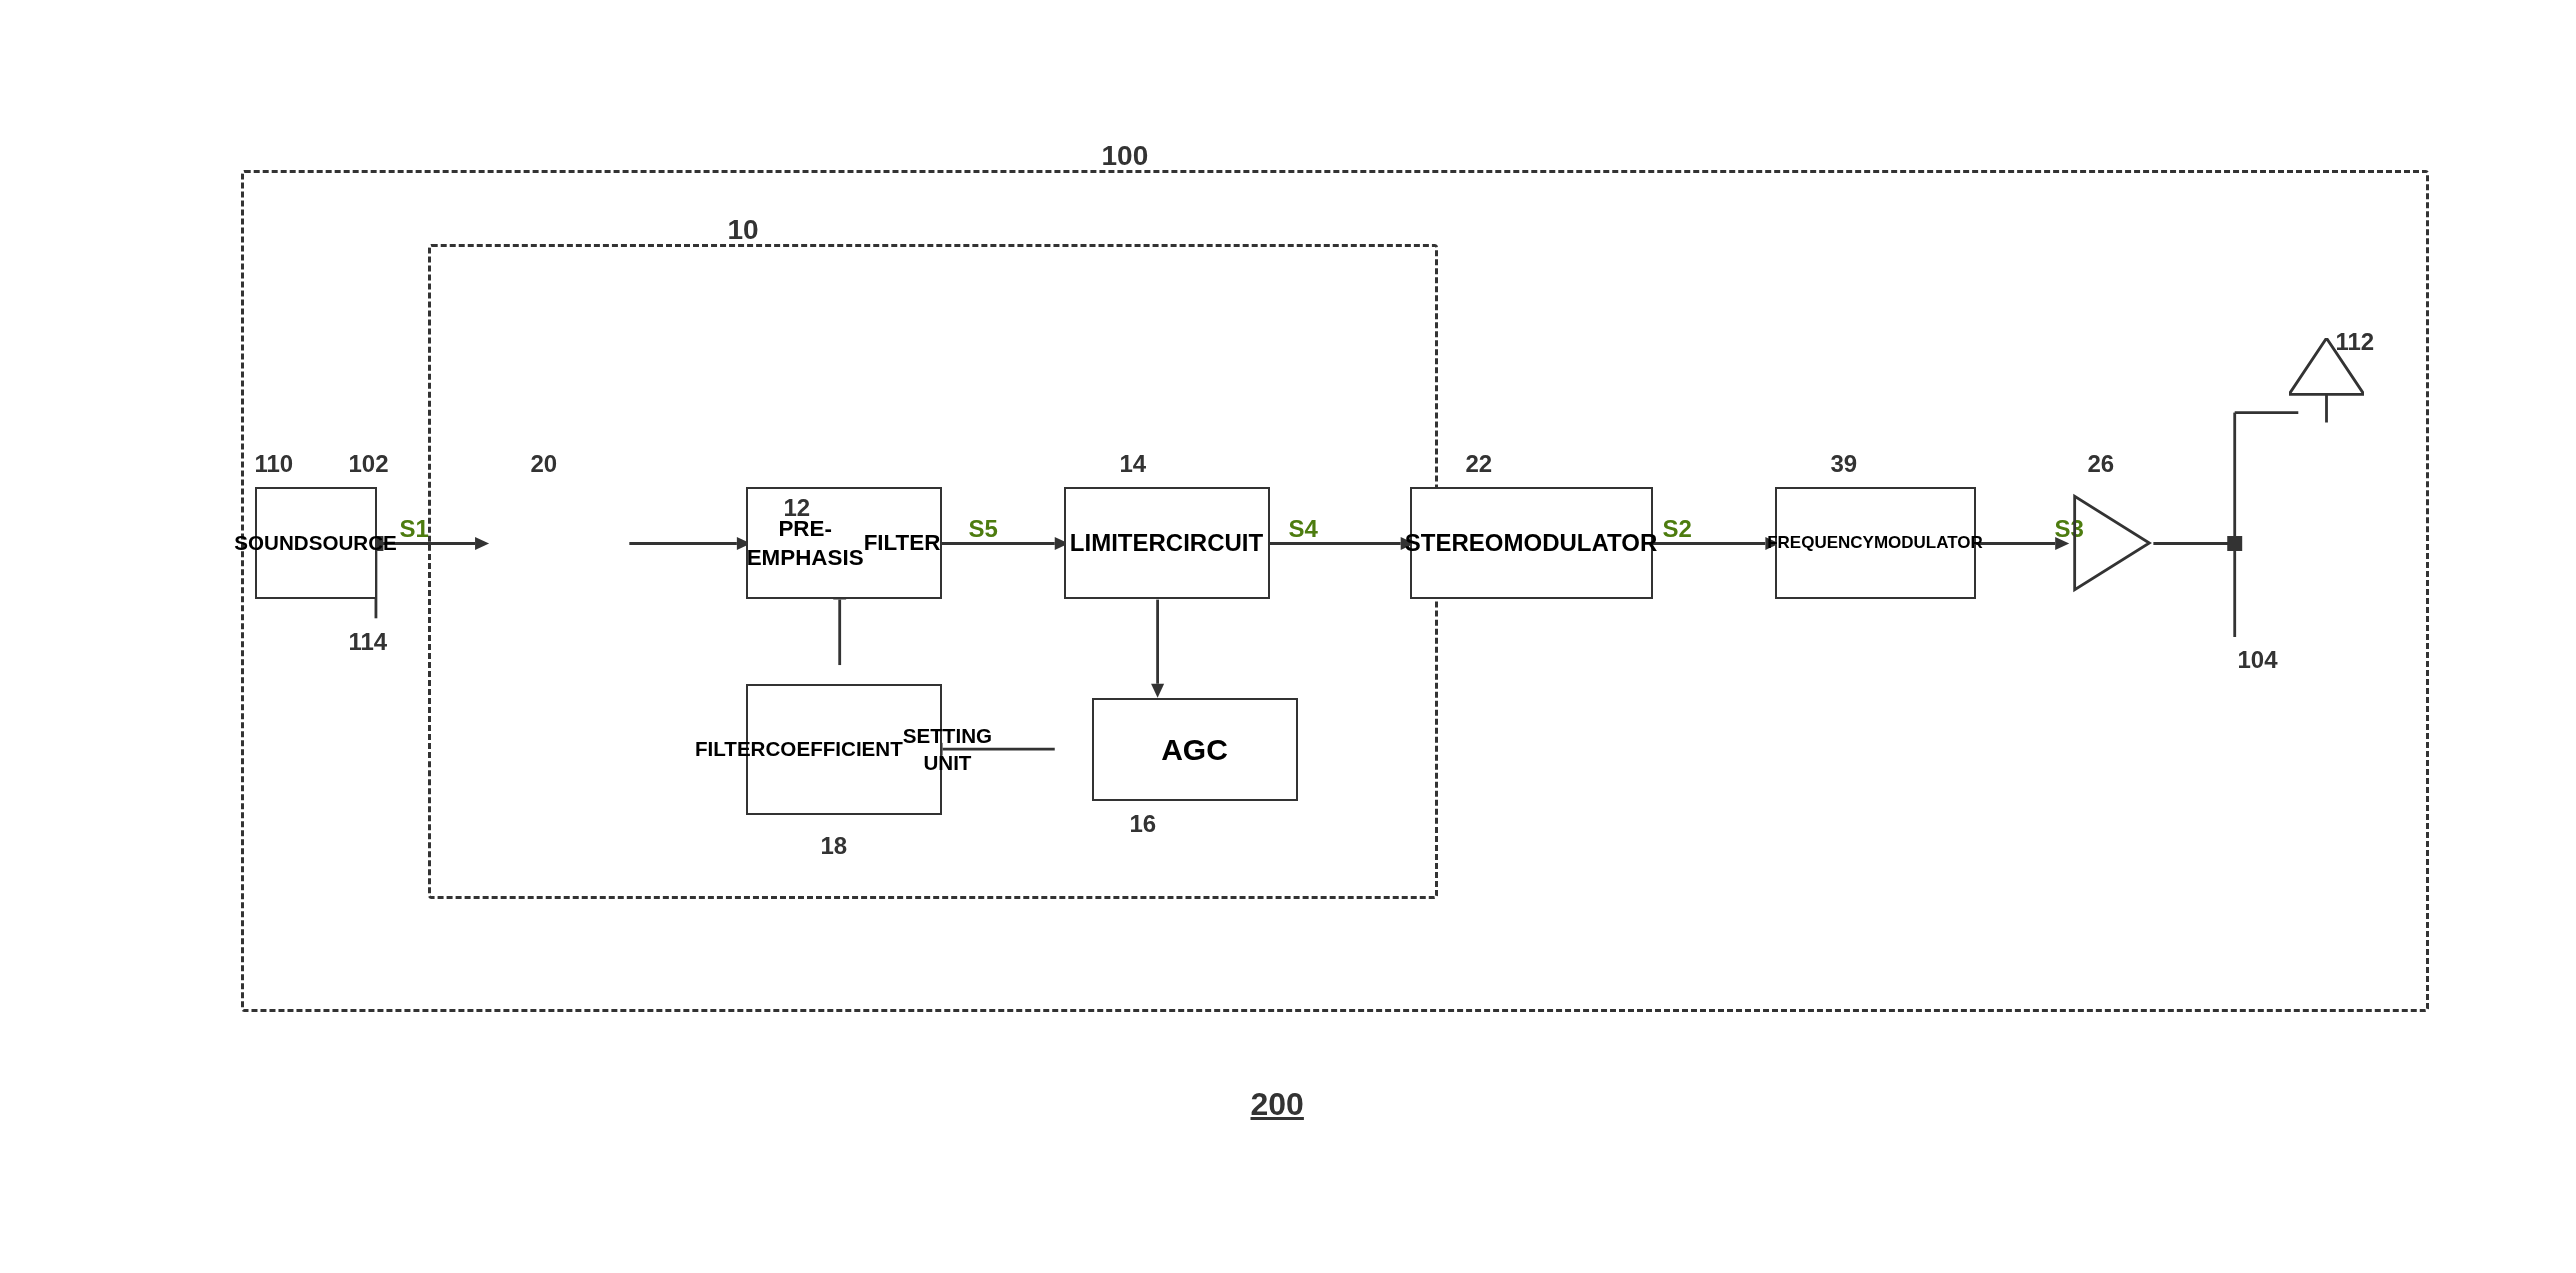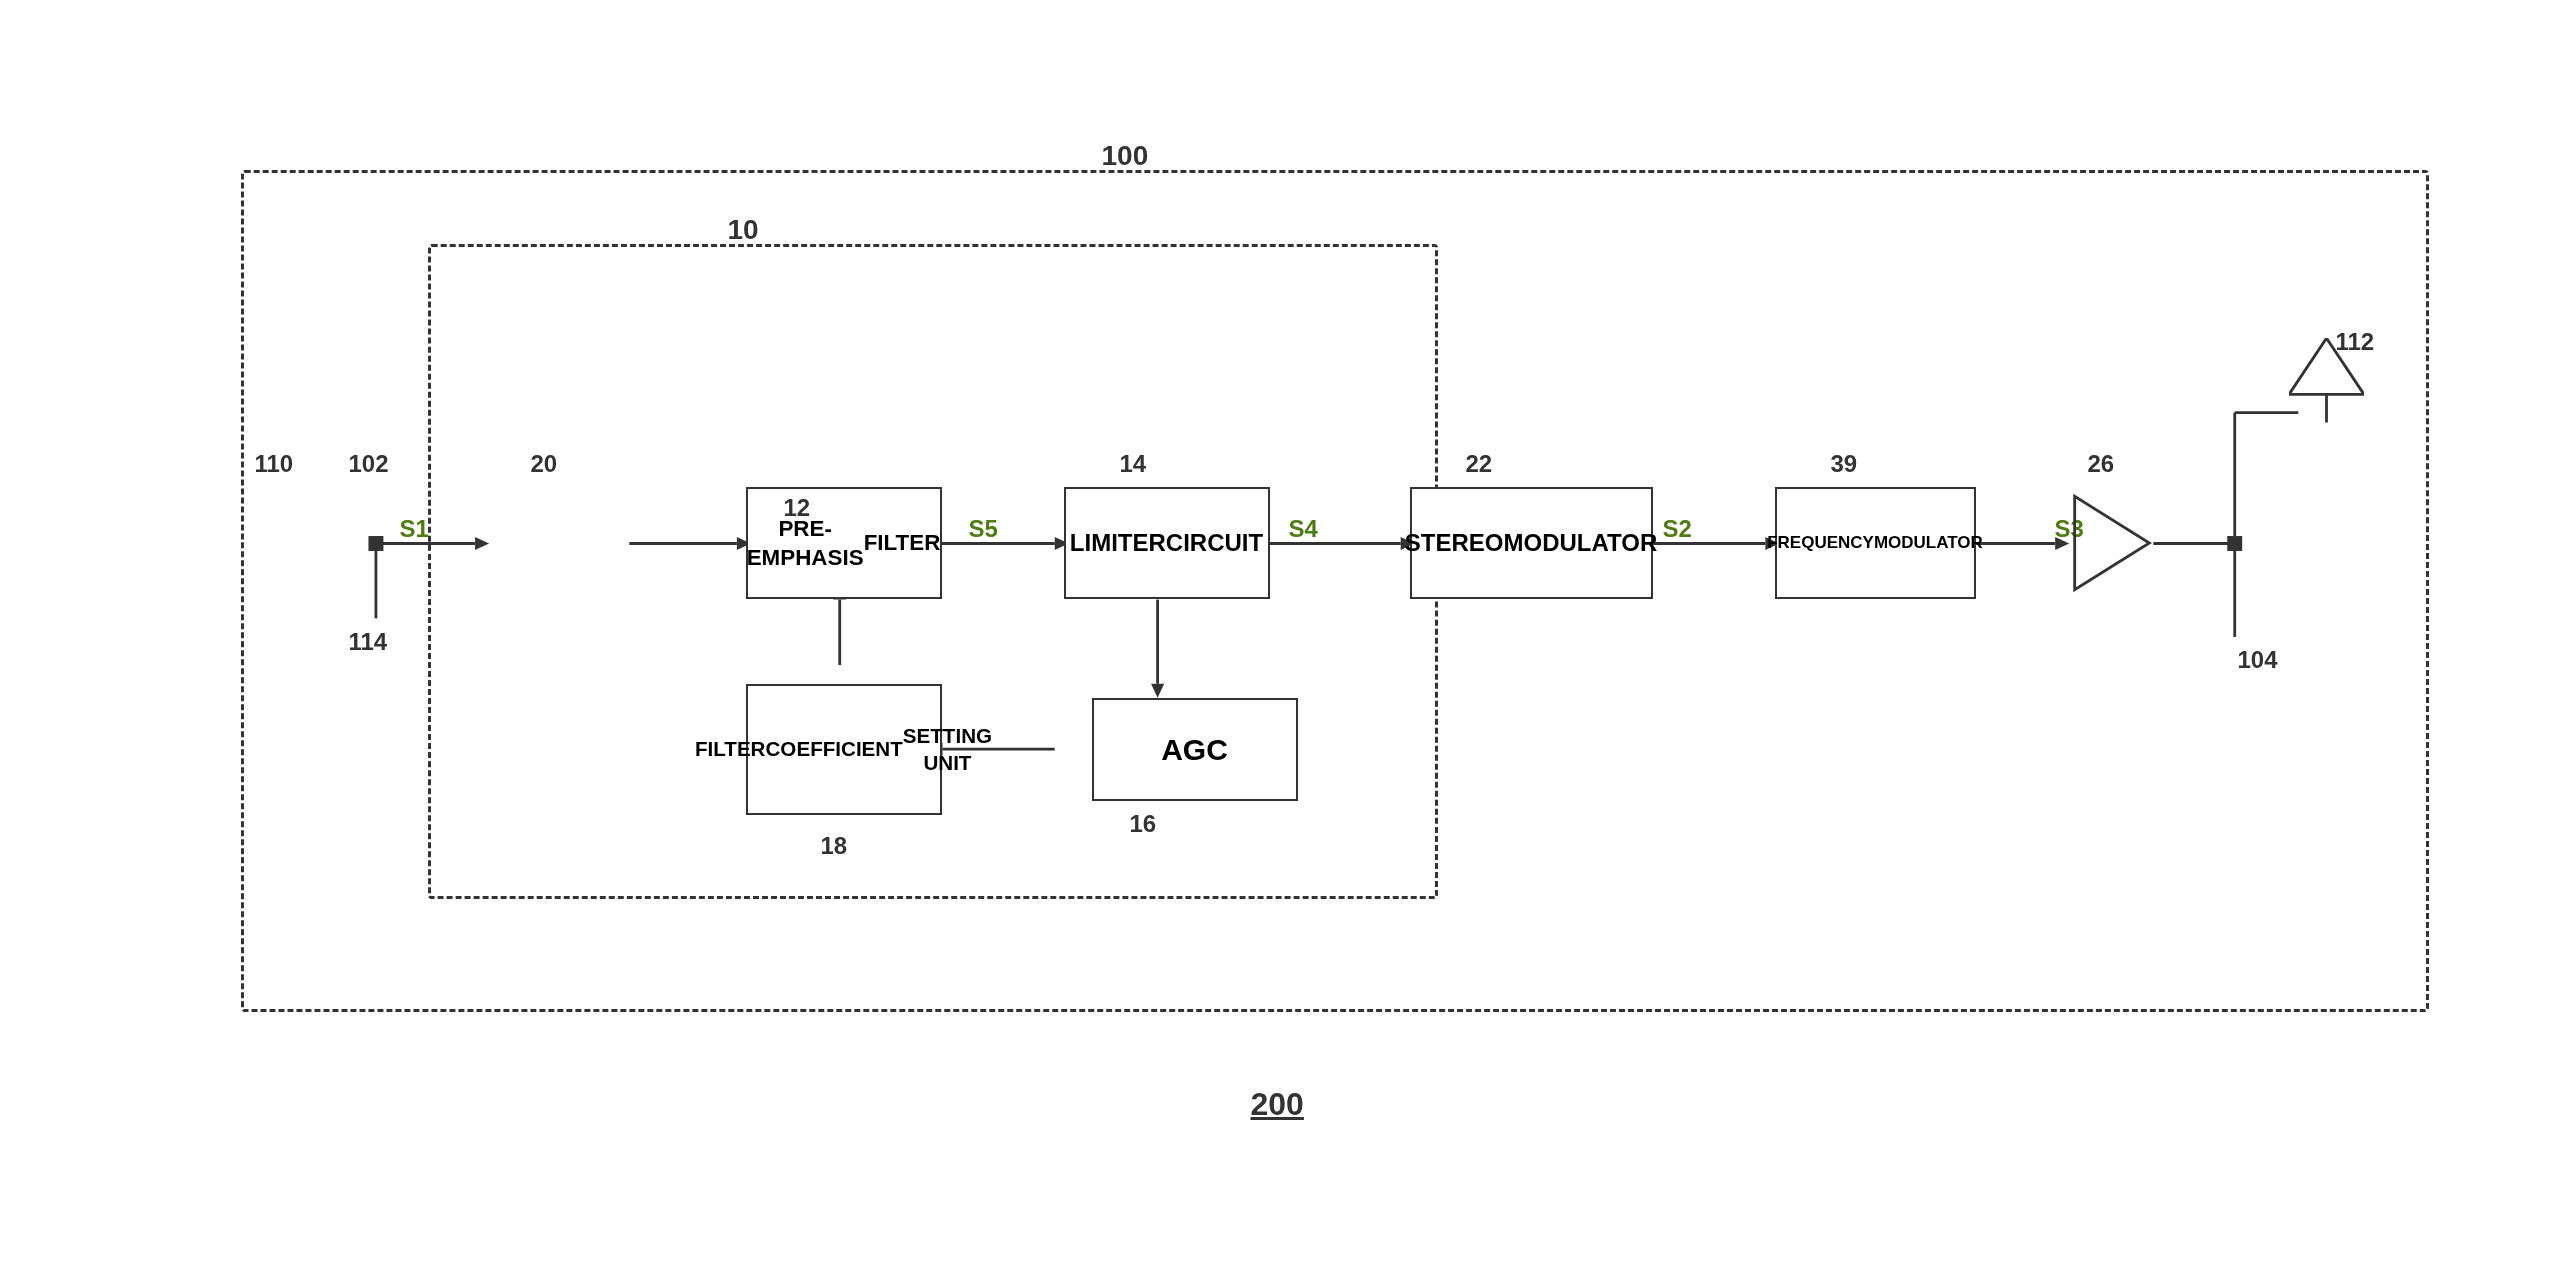--- a/index.html
+++ b/index.html
@@ -127,20 +127,24 @@
   </svg>
 
   <div class="box-100"></div>
 
   <div class="label" style="left: 1029px; top: 64px; font-size:28px;">100</div>
 
   <div class="box-10"></div>
 
   <div class="label" style="left: 655px; top: 138px; font-size:28px;">10</div>
 
+  <div class="comp-box" style="left: 182px; top: 411px; width: 122px; height: 112px; font-size:20.6px;">
+      <span style="display:block">SOUND</span>
+      <span style="display:block">SOURCE</span>
+    </div>
 
   <div class="label" style="left: 182px; top: 374px;">110</div>
 
   <div class="label" style="left: 276px; top: 374px;">102</div>
 
   <div class="label" style="left: 276px; top: 552px;">114</div>
 
   <div class="sig-label" style="left: 327px; top: 439px;">S1</div>
 
 

